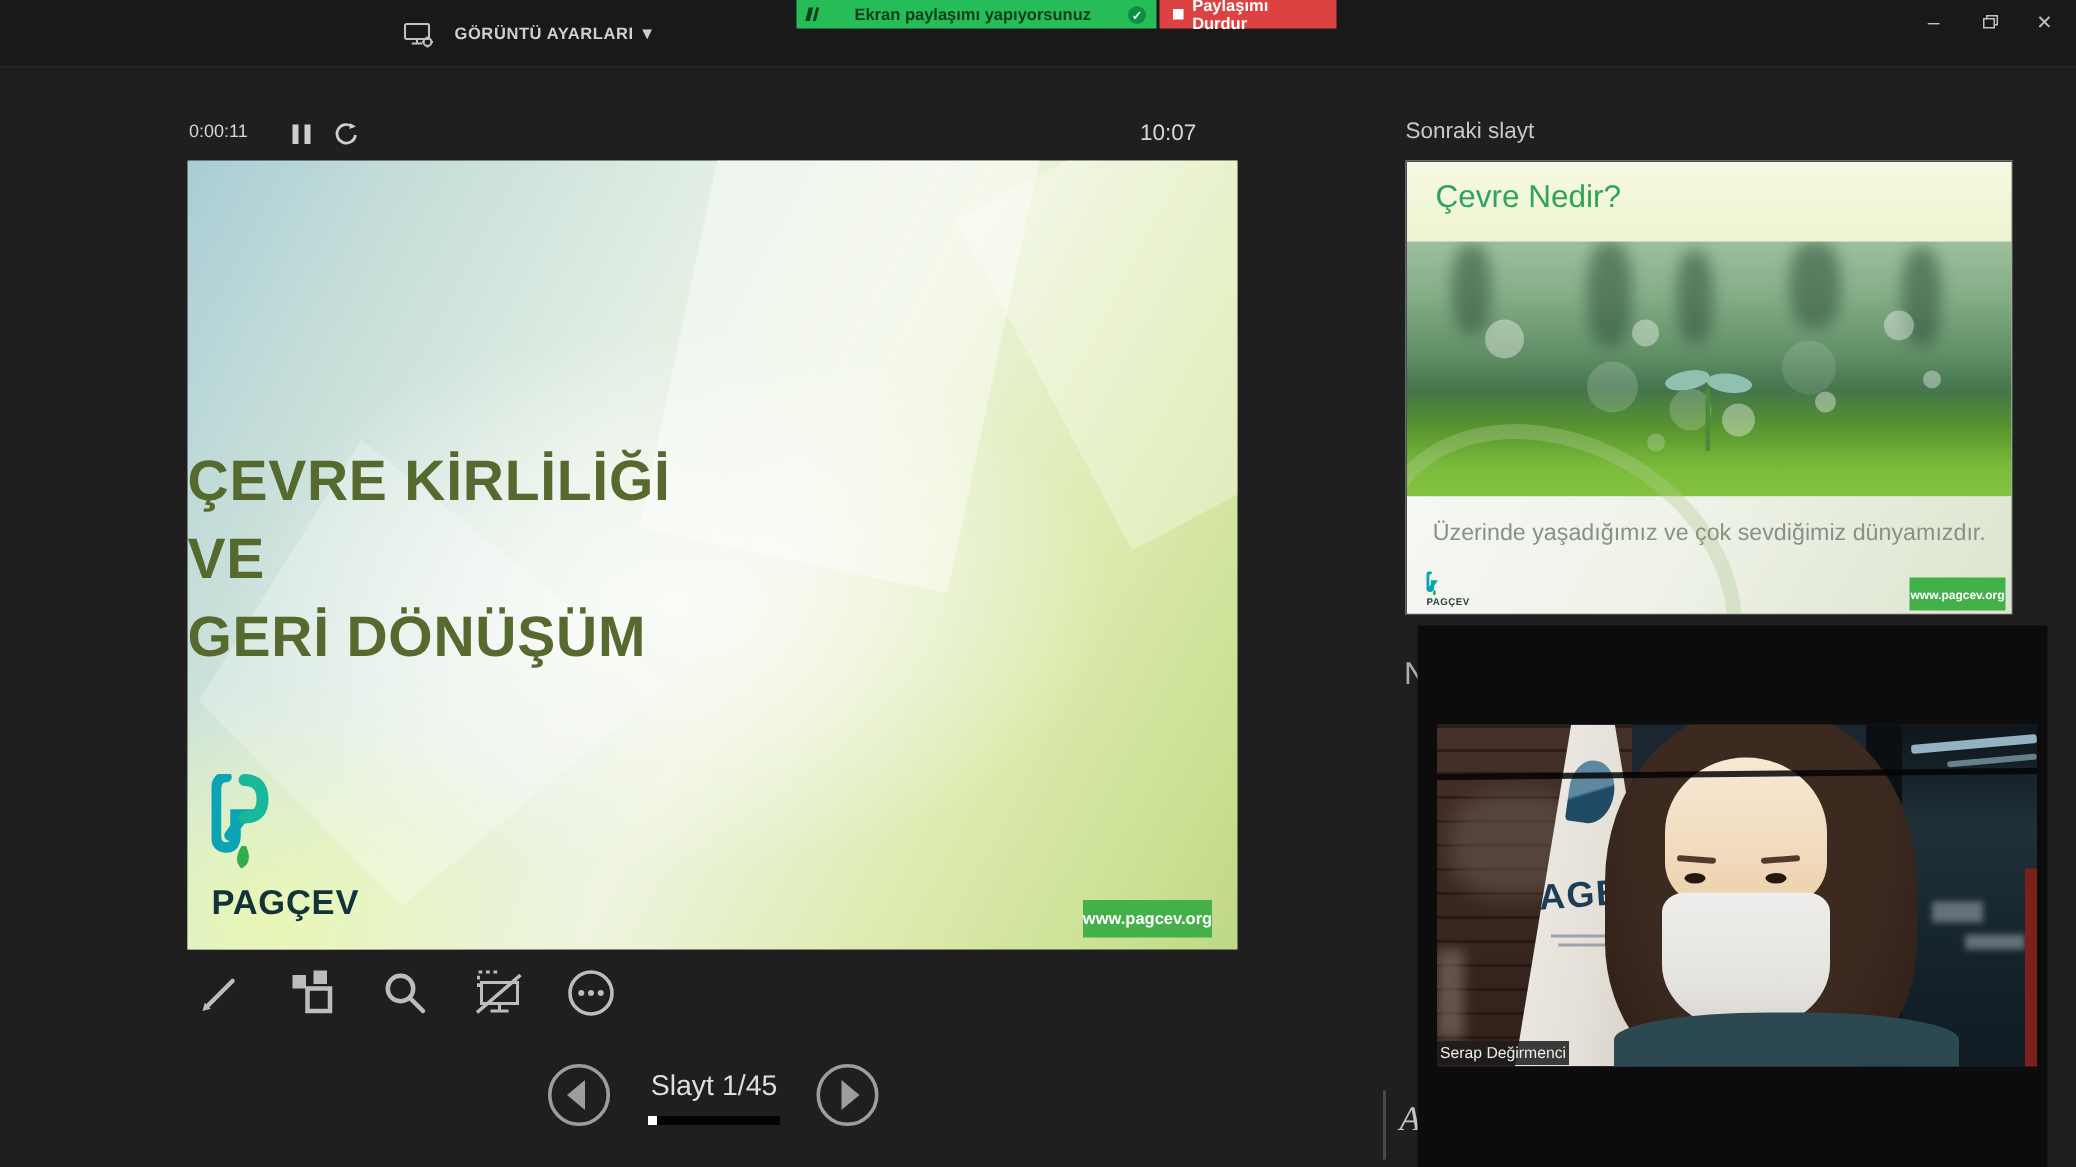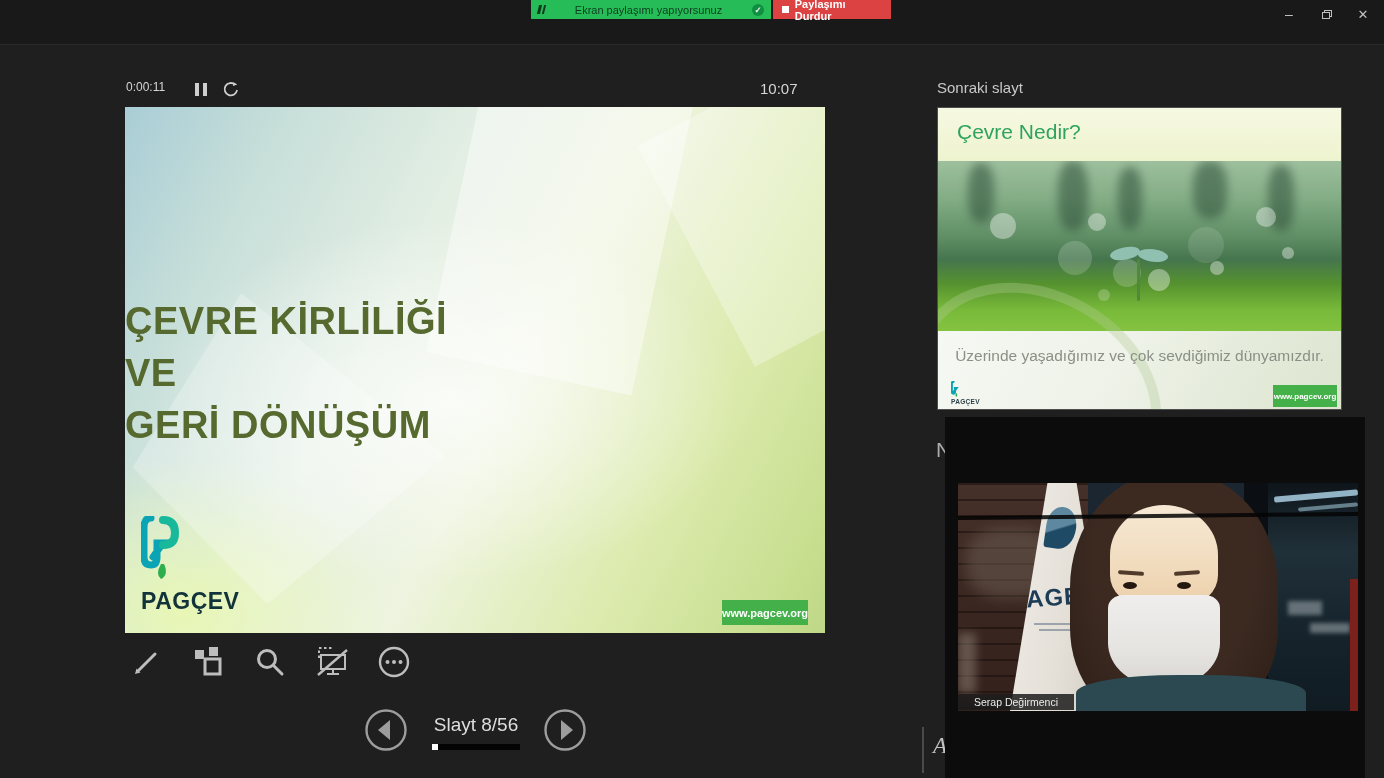--- a/index.html
+++ b/index.html
@@ -13,21 +13,21 @@
   .tb-item { position:absolute; top:0; height:45px; display:flex; align-items:center;
     gap:13px; color:#cfcfcf; font-size:11px; font-weight:bold; letter-spacing:.4px;
     cursor:default; }
   .tb-item svg { stroke:#c0c0c0; }
   #tb1{ left:40px; } #tb2{ left:268px; } #tb3{ left:472px; }
 
   
   .share-banner { position:absolute; left:531px; top:0; width:240px; height:19px;
     background:#26bd59; display:flex; align-items:center; justify-content:space-between;
     padding:0 7px; }
-  .share-msg { color:#0d3c1e; font-size:11px; font-weight:normal; flex:1; text-align:center; }
+  .share-msg { color:#0d3c1e; font-size:11px; font-weight:bold; flex:1; text-align:center; }
   .pause-glyph { display:flex; gap:2px; transform:skewX(-14deg); }
   .pause-glyph i { display:block; width:2.5px; height:9px; background:#0d3c1e; }
   .shield { width:12px; height:12px; border-radius:50%; background:#0f8f41;
     color:#eaf7ee; font-size:8.5px; line-height:12px; text-align:center; font-weight:bold; }
   .stop-btn { position:absolute; left:773px; top:0; width:118px; height:19px;
     background:#dc4242; color:#fff; font-size:11px; font-weight:bold;
     display:flex; align-items:center; gap:6px; padding:0 9px; cursor:pointer; }
   .stop-square { width:7px; height:7px; background:#fff; }
 
   
@@ -167,32 +167,47 @@
     border-radius:2px; }
   .st1{ left:316px; top:10px; width:84px; height:6px; }
   .st2{ left:340px; top:22px; width:60px; height:4px; opacity:.55; }
   .refl { position:absolute; background:#c2ccce; opacity:.45; filter:blur(2px); }
   .rf1{ left:330px; top:118px; width:34px; height:14px; }
   .rf2{ left:352px; top:140px; width:40px; height:10px; }
   .red-strip { position:absolute; left:392px; top:96px; width:8px; height:132px; background:#7c201c; }
   .cable { position:absolute; left:0; top:31px; width:400px; height:3.5px;
     background:rgba(4,4,4,.85); transform:rotate(-.6deg); }
   .nametag { position:absolute; left:0; bottom:1px; background:rgba(28,28,28,.85);
-    color:#ececec; font-size:10.5px; padding:2px 16px; }
+    color:#ececec; font-size:10.5px; padding:2px 2px; }
 
   svg { display:block; }
 </style>
 </head>
 <body>
 
 <div id="stage">
 
   <div class="topbar">
 
 
+    <div class="tb-item" id="tb2">
+      <span>
+        <svg width="22" height="20" viewBox="0 0 22 20" fill="none" stroke-width="1.4">
+          <rect x="2" y="3" width="16" height="10" rx="1"></rect>
+          <line x1="10" y1="13" x2="10" y2="16"></line>
+          <line x1="6.5" y1="16" x2="13.5" y2="16"></line>
+          <circle cx="17" cy="15" r="2.6"></circle>
+          <line x1="17" y1="11.3" x2="17" y2="12.4"></line>
+            <line x1="17" y1="17.6" x2="17" y2="18.7"></line>
+          <line x1="13.3" y1="15" x2="14.4" y2="15"></line>
+            <line x1="19.6" y1="15" x2="20.7" y2="15"></line>
+        </svg>
+      </span>
+      <span>GÖRÜNTÜ AYARLARI ▼</span>
+    </div>
 
 
     <div class="share-banner">
       <span class="pause-glyph">
           <i></i>
           <i></i>
         </span>
       <span class="share-msg">Ekran paylaşımı yapıyorsunuz</span>
       <span class="shield">✓</span>
     </div>
@@ -282,21 +297,21 @@
       </svg>
     </div>
   </div>
 
   <div class="nav-arrow" id="nav-prev">
     <svg width="44" height="44" viewBox="0 0 44 44" fill="none" stroke="#9d9d9d" stroke-width="2.4">
       <circle cx="22" cy="22" r="19.5"></circle>
       <path d="M26 12 L26 32 L14 22 Z" fill="#9d9d9d" stroke="none"></path>
     </svg>
   </div>
-  <div class="slide-counter">Slayt 8/56</div>
+  <div class="slide-counter">Slayt 1/45</div>
   <div class="progress">
       <i></i>
     </div>
   <div class="nav-arrow" id="nav-next">
     <svg width="44" height="44" viewBox="0 0 44 44" fill="none" stroke="#9d9d9d" stroke-width="2.4">
       <circle cx="22" cy="22" r="19.5"></circle>
       <path d="M18 12 L18 32 L30 22 Z" fill="#9d9d9d" stroke="none"></path>
     </svg>
   </div>
 

